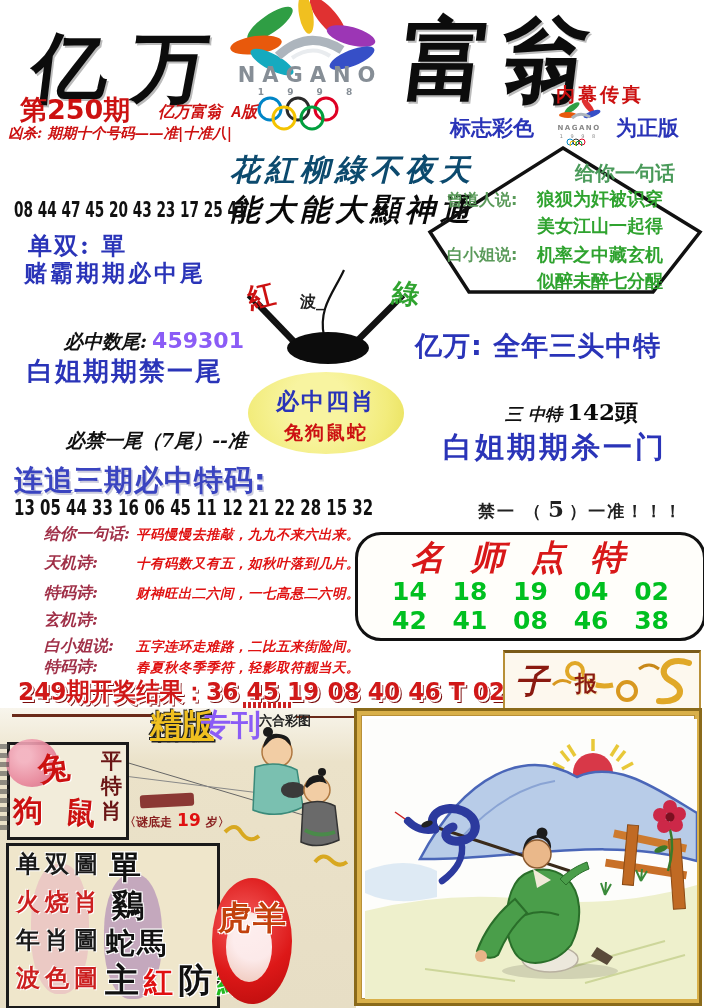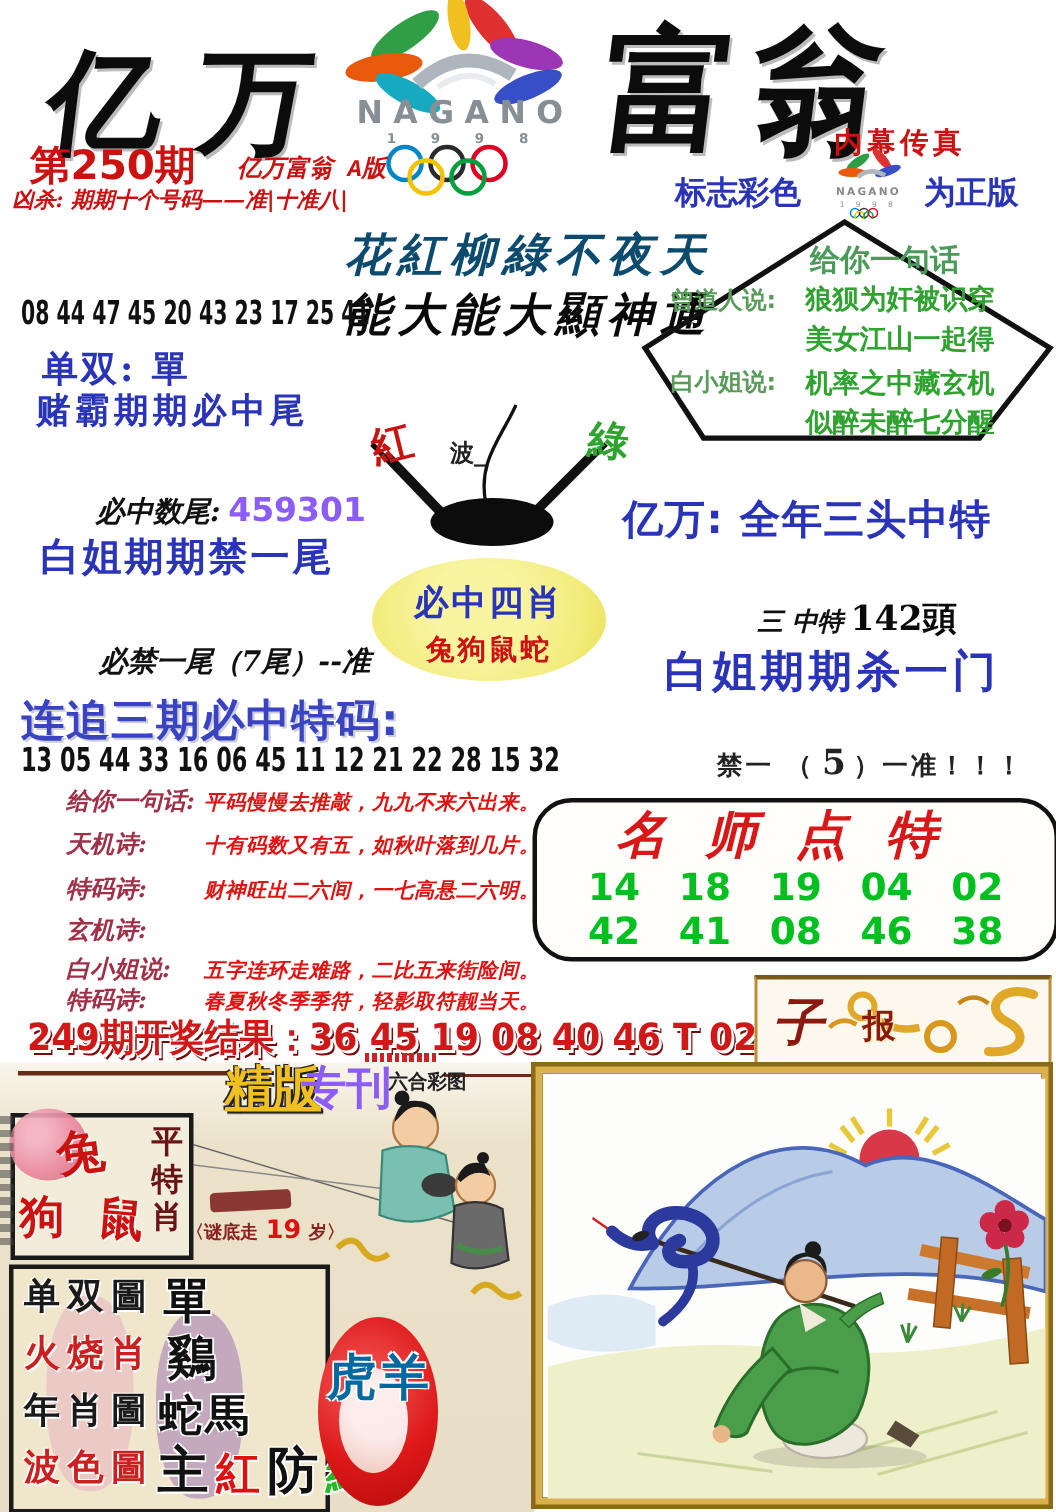--- a/index.html
+++ b/index.html
@@ -108,21 +108,21 @@
   <div class="abs b blue" style="left:616px;top:114px;font-size:21px;">为正版</div>
 
   <div class="abs b serif" style="left:230px;top:150px;font-size:30px;font-style:italic;letter-spacing:5px;color:#0c4a6e;">花紅柳綠不夜天</div>
   <div class="abs b serif" style="left:230px;top:190px;font-size:30px;font-style:italic;letter-spacing:5px;color:#090909;">能大能大顯神通</div>
 
   <div class="abs numrow" style="left:14px;top:197px;font-size:22px;transform:scaleX(.62);">08 44 47 45 20 43 23 17 25 41</div>
 
   <svg class="abs" style="left:385px;top:140px;" width="319" height="160" viewBox="0 0 319 160">
     <polygon points="178,8 315,92 268,152 84,152 45,92" fill="none" stroke="#111" stroke-width="3.5"></polygon>
   </svg>
-  <div class="pent-txt" style="left:505px;top:160px;width:170px;text-align:center;font-size:20px;color:#4a9a5a;">给你一句话</div>
+  <div class="pent-txt" style="left:505px;top:160px;width:170px;text-align:right;font-size:20px;color:#4a9a5a;">给你一句话</div>
   <div class="pent-txt green" style="left:447px;top:190px;font-size:16px;color:#5a9a5a;">曾道人说:</div>
   <div class="pent-txt green" style="left:537px;top:187px;font-size:18px;">狼狈为奸被识穿</div>
   <div class="pent-txt green" style="left:537px;top:214px;font-size:18px;">美女江山一起得</div>
   <div class="pent-txt green" style="left:447px;top:245px;font-size:16px;color:#5a9a5a;">白小姐说:</div>
   <div class="pent-txt green" style="left:537px;top:243px;font-size:18px;">机率之中藏玄机</div>
   <div class="pent-txt green" style="left:537px;top:269px;font-size:18px;">似醉未醉七分醒</div>
 
   <div class="abs b blue serif" style="left:28px;top:230px;font-size:24px;letter-spacing:2px;">单双: 單</div>
   <div class="abs b blue serif" style="left:24px;top:258px;font-size:23px;letter-spacing:3px;">赌霸期期必中尾</div>
 
@@ -295,21 +295,21 @@
   <div class="abs finehatch" style="left:243px;top:702px;width:48px;height:6px;"></div>
   <div class="abs b" style="left:150px;top:704px;font-size:32px;color:#f0c020;
        text-shadow:1.5px 1.5px 0 #222,-1px -1px 0 #222;text-decoration:underline;">精版</div>
   <div class="abs b" style="left:201px;top:705px;font-size:30px;color:#8b5cf6;">专刊</div>
   <div class="abs b" style="left:259px;top:712px;font-size:13px;color:#222;">六合彩图</div>
 
   <div class="seal">
     <div class="seal-in"></div>
   </div>
   <div class="abs b serif outline" style="left:212px;top:896px;width:82px;text-align:center;font-size:33px;
-       color:#0369a1;letter-spacing:2px;">虎羊</div>
+       color:#c2410c;letter-spacing:2px;">虎羊</div>
 
   <div class="frame">
     <div class="frame-inner">
       <svg width="332" height="280" viewBox="0 0 332 280" preserveAspectRatio="none">
         <rect x="0" y="0" width="332" height="280" fill="#fdfdfb"></rect>
         <path d="M0,152 Q40,136 72,152 L72,178 Q30,188 0,174 Z" fill="#d8e6f2" opacity=".85"></path>
         <g>
           <g stroke="#e8c838" stroke-width="3.5">
             <line x1="228" y1="20" x2="228" y2="32"></line>
               <line x1="203" y1="26" x2="210" y2="37"></line>

